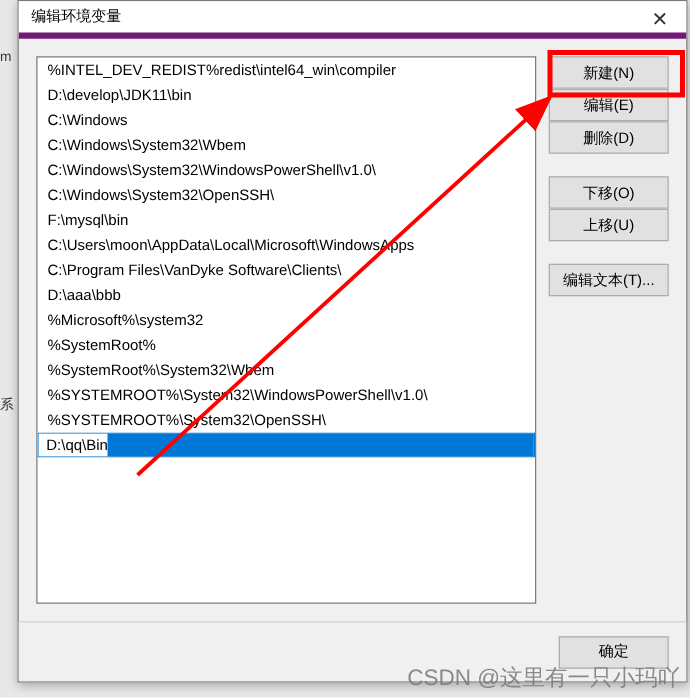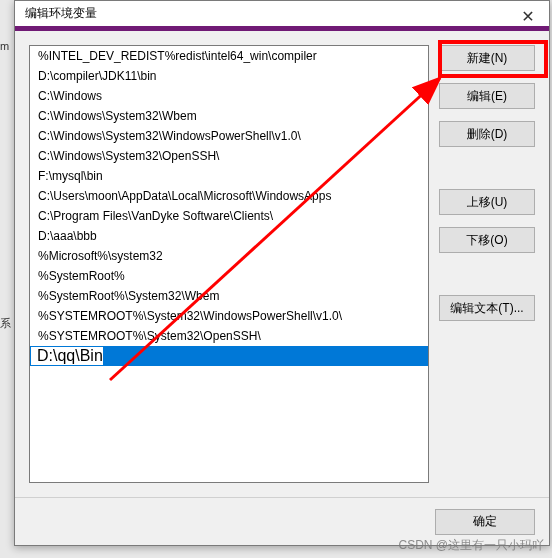--- a/index.html
+++ b/index.html
@@ -73,33 +73,33 @@
 }
 .edit-text-wrap {
   display: flex;
   width: 100%;
   height: 20px;
   border: 1px solid #0078d7;
   background: #fff;
 }
 .edit-typed {
   padding: 2px 0 2px 6px;
-  font-size: 16px;
+  font-size: 12px;
   color: #000;
   background: #fff;
 }
 .edit-selected {
   flex: 1;
   background: #0078d7;
 }
 .button-col {
   width: 96px;
   display: flex;
   flex-direction: column;
-  gap: 12px;
+  gap: 0;
 }
 .btn {
   height: 26px;
   background: #e1e1e1;
   border: 1px solid #adadad;
   font-size: 12px;
   font-family: inherit;
   cursor: pointer;
 }
 .spacer { height: 18px; }
@@ -110,35 +110,35 @@
   right: 0;
   height: 48px;
   border-top: 1px solid #d0d0d0;
   display: flex;
   justify-content: flex-end;
   align-items: center;
   gap: 8px;
   padding-right: 14px;
   background: #f0f0f0;
 }
-.footer .btn { width: 100px; }
+.footer .btn { width: 88px; }
 .highlight-box {
   position: absolute;
   border: 4px solid #ff0000;
   pointer-events: none;
 }
 .arrow-svg {
   position: absolute;
   pointer-events: none;
 }
 .watermark {
   position: absolute;
   bottom: 4px;
   right: 8px;
-  font-size: 12px;
+  font-size: 18px;
   color: rgba(120,120,120,0.85);
 }
 .left-edge {
   position: absolute;
   left: 0;
   top: 36px;
   width: 14px;
   font-size: 11px;
   color: #333;
 }
@@ -153,21 +153,21 @@
   <div class="titlebar">
     <span class="titlebar-title">编辑环境变量</span>
     <div class="close-btn">
       <span>✕</span>
     </div>
   </div>
 
   <div class="content">
     <div class="listbox">
       <div class="list-item">%INTEL_DEV_REDIST%redist\intel64_win\compiler</div>
-      <div class="list-item">D:\compiler\JDK11\bin</div>
+      <div class="list-item">D:\develop\JDK11\bin</div>
       <div class="list-item">C:\Windows</div>
       <div class="list-item">C:\Windows\System32\Wbem</div>
       <div class="list-item">C:\Windows\System32\WindowsPowerShell\v1.0\</div>
       <div class="list-item">C:\Windows\System32\OpenSSH\</div>
       <div class="list-item">F:\mysql\bin</div>
       <div class="list-item">C:\Users\moon\AppData\Local\Microsoft\WindowsApps</div>
       <div class="list-item">C:\Program Files\VanDyke Software\Clients\</div>
       <div class="list-item">D:\aaa\bbb</div>
       <div class="list-item">%Microsoft%\system32</div>
       <div class="list-item">%SystemRoot%</div>
@@ -180,22 +180,22 @@
           <span class="edit-selected"></span>
         </div>
       </div>
     </div>
 
     <div class="button-col">
       <button class="btn">新建(N)</button>
       <button class="btn">编辑(E)</button>
       <button class="btn">删除(D)</button>
       <div class="spacer"></div>
+      <button class="btn">下移(O)</button>
       <button class="btn">上移(U)</button>
-      <button class="btn">下移(O)</button>
       <div class="spacer"></div>
       <button class="btn">编辑文本(T)...</button>
     </div>
   </div>
 
   <div class="footer">
     <button class="btn">确定</button>
   </div>
 </div>
 

